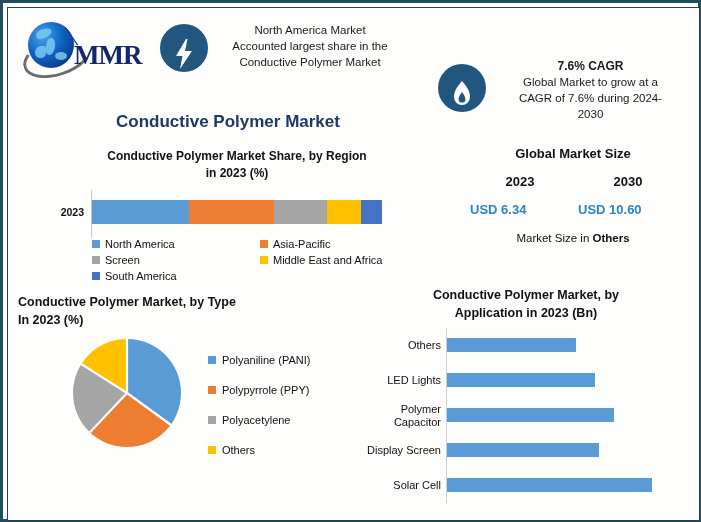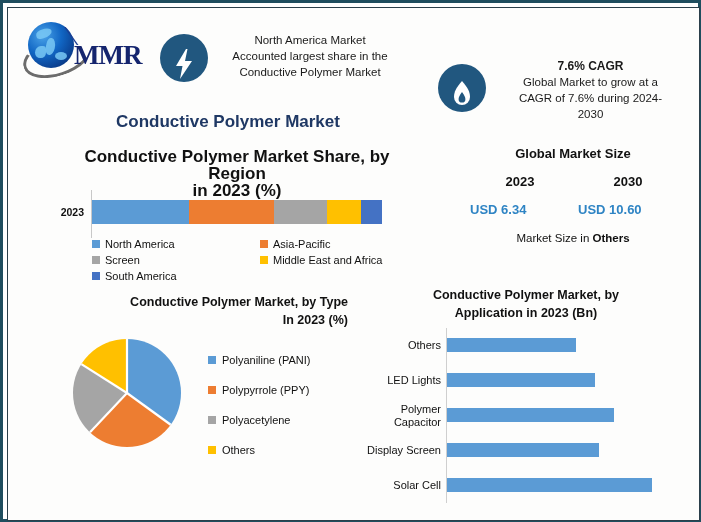--- a/index.html
+++ b/index.html
@@ -53,41 +53,41 @@
   .badge{position:absolute;height:62px;}
   .badge .circ{
     position:absolute;left:0;top:6px;width:48px;height:48px;border-radius:50%;
     background:#21577F;
   }
   .badge .txt{
     position:absolute;left:60px;top:0;font-size:11.5px;color:#1a1a1a;
     line-height:16px;text-align:center;
   }
   .badge .txt .hl{font-weight:bold;font-size:12px;display:block;}
-  #badge-left{left:152px;top:20px;width:230px;}
+  #badge-left{left:152px;top:10px;width:230px;}
   #badge-left .txt{width:180px;top:4px;}
   #badge-right{left:430px;top:10px;width:250px;margin-top:40px;}
   #badge-right .txt{width:185px;top:0px;}
 
   
   .bolt{position:absolute;left:13px;top:14px;width:22px;height:32px;}
   
   .flame{position:absolute;left:13px;top:14px;width:22px;height:32px;}
 
   
   .main-title{
     position:absolute;left:0;top:104px;width:440px;text-align:center;
     font-size:17px;font-weight:bold;color:#1F3864;
   }
 
   
   .sb-panel{position:absolute;left:14px;top:140px;width:420px;height:130px;}
   .sb-title{
     position:absolute;left:40px;top:0;width:350px;text-align:center;
-    font-size:17px;font-weight:bold;color:#111;line-height:17px;
+    font-size:12px;font-weight:bold;color:#111;line-height:17px;
   }
   .sb-axis{position:absolute;left:69px;top:42px;width:1px;height:48px;background:#c8c8c8;}
   .sb-cat{
     position:absolute;left:14px;top:58px;width:48px;text-align:right;
     font-size:10.5px;font-weight:bold;color:#111;
   }
   .sb-bar{position:absolute;left:70px;top:52px;height:24px;width:290px;display:flex;}
   .sb-bar span{display:block;height:100%;}
   .sb-legend{
     position:absolute;left:70px;top:88px;width:340px;
@@ -102,21 +102,21 @@
   .gms-y{position:absolute;top:28px;font-size:13px;font-weight:bold;color:#111;text-align:center;width:100px;}
   .gms-v{position:absolute;top:56px;font-size:13px;font-weight:bold;color:#2E84C4;text-align:left;width:100px;}
   #gms-y-2023{left:22px;} #gms-v-2023{left:22px;}
   #gms-y-2030{left:130px;} #gms-v-2030{left:130px;}
   .gms-f{position:absolute;left:0;top:86px;width:250px;text-align:center;font-size:11.5px;color:#111;}
   .gms-f b{font-weight:bold;}
 
   
   .pie-panel{position:absolute;left:10px;top:285px;width:340px;height:225px;}
   .pie-title{
-    position:absolute;left:0;top:0;width:330px;text-align:right;
+    position:absolute;left:0;top:0;width:330px;text-align:left;
     font-size:12.5px;font-weight:bold;color:#111;line-height:18px;
   }
   .pie{
     position:absolute;left:55px;top:46px;width:108px;height:108px;border-radius:50%;
   }
   .pie-sep{position:absolute;left:55px;top:46px;width:108px;height:108px;}
   .pie-legend{position:absolute;left:190px;top:52px;width:150px;}
   .pie-legend .li{display:flex;align-items:center;height:30px;font-size:11px;color:#111;}
   .pie-legend .sw{width:8px;height:8px;margin-right:6px;flex:0 0 auto;}
 

